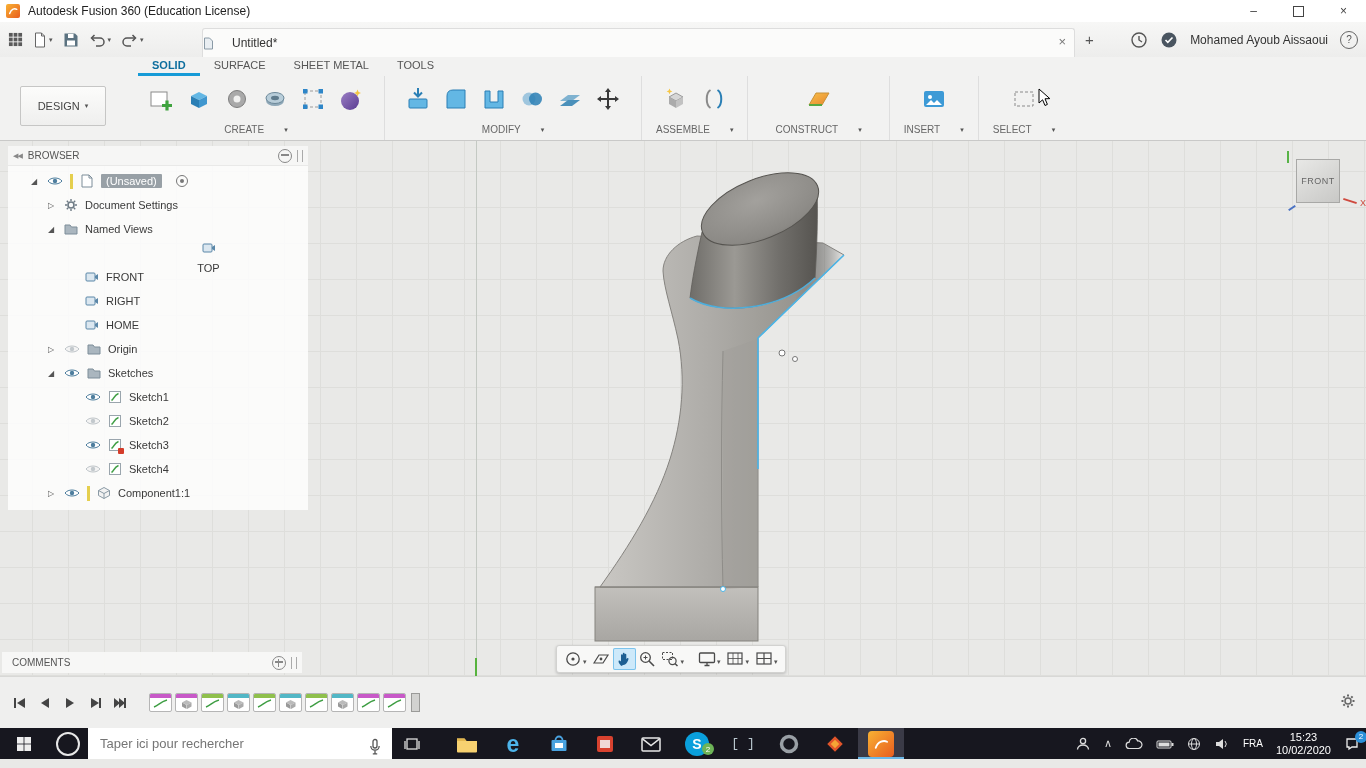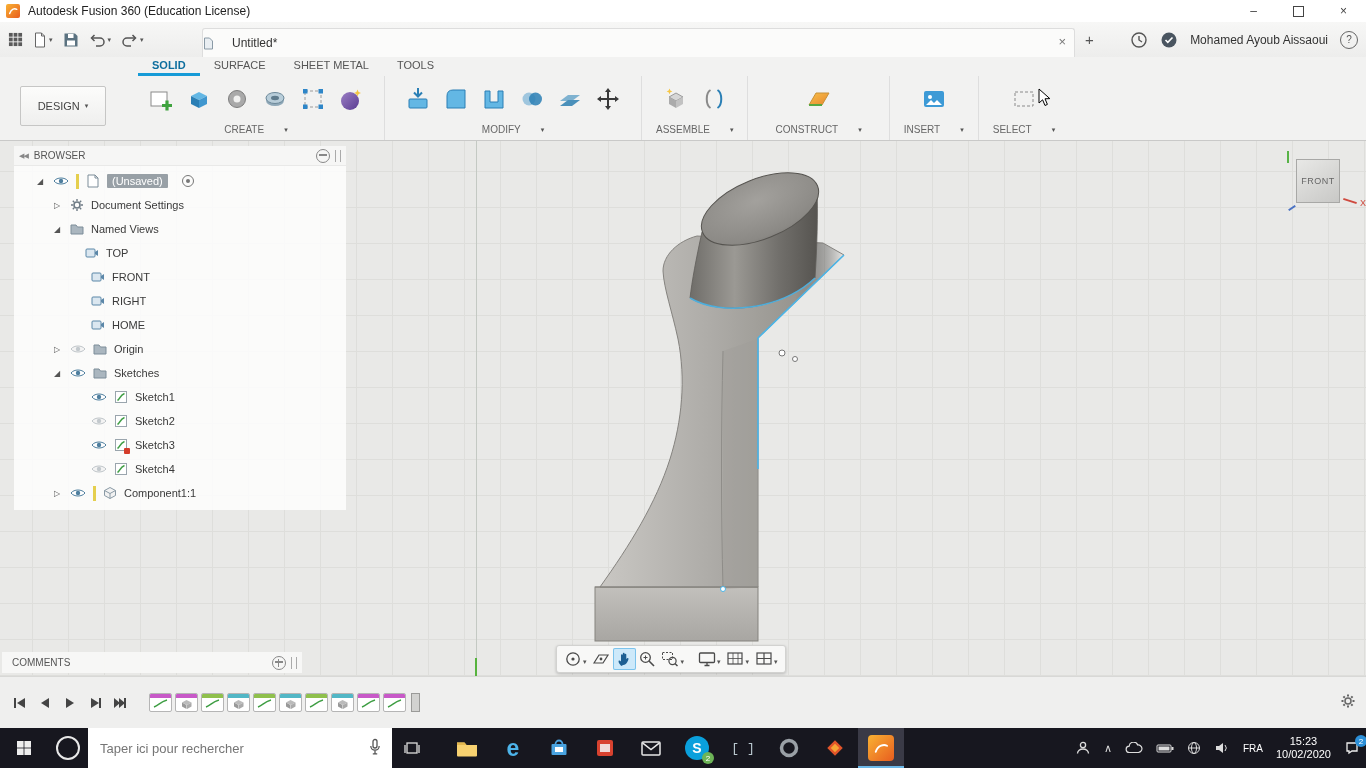--- a/index.html
+++ b/index.html
@@ -36,21 +36,21 @@
   .ticons{display:flex;gap:4px;margin-top:5px}
   .rbtn{width:34px;height:36px;display:flex;align-items:center;justify-content:center;border-radius:2px}
   .glabel{margin-top:auto;font-size:10px;color:#666;display:flex;gap:20px;align-items:center;white-space:nowrap}
   
   #main{position:absolute;left:0;top:141px;right:0;height:535px;background-color:#e9e9e7;
     background-image:linear-gradient(#dededb 1px,transparent 1px),linear-gradient(90deg,#dededb 1px,transparent 1px);
     background-size:36px 36px;background-position:-4px -6px;overflow:hidden}
   .axisline{position:absolute;left:476px;top:0;bottom:0;width:1px;background:#c4c9c3}
   .axistick{position:absolute;left:475px;bottom:0;width:2px;height:18px;background:#57b33e}
   
-  #browser-panel{position:absolute;left:14px;top:5px;width:332px;background:rgba(253,253,253,.88)}
+  #browser-panel{position:absolute;left:8px;top:5px;width:300px;background:rgba(253,253,253,.88)}
   .phead{height:19px;display:flex;align-items:center;background:rgba(246,246,245,.97);font-size:10px;color:#555;border-bottom:1px solid rgba(0,0,0,.05)}
   .collapse-ic{font-size:7px;color:#888;margin:0 6px 0 5px;letter-spacing:-1px}
   .pcirc{width:12px;height:12px;border:1px solid #888;border-radius:50%;position:relative;margin-left:auto;flex:none}
   .pcirc::after{content:'';position:absolute;left:2px;right:2px;top:4.5px;height:1.6px;background:#888}
   .pcirc.plus::before{content:'';position:absolute;top:2px;bottom:2px;left:4.5px;width:1.6px;background:#888}
   .grip{width:4px;height:12px;border-left:1px solid #aaa;border-right:1px solid #aaa;margin:0 5px;flex:none}
   #browser-tree{padding:3px 0 5px}
   .trow{display:flex;align-items:center;gap:7px;height:24px;box-sizing:border-box}
   .arrow{width:12px;text-align:center;font-size:8px;color:#555;flex:none}
   .eye{width:16px;height:12px;flex:none}
@@ -78,21 +78,21 @@
   .vc-z{position:absolute;left:-8px;bottom:-6px;width:8px;height:2px;background:#4a72c4;transform:rotate(-35deg)}
   
   #timeline{position:absolute;left:0;right:0;top:676px;height:52px;background:#efefee;border-top:1px solid #d8d8d6;display:flex;align-items:center;padding:0 10px;box-sizing:border-box}
   .pb{width:20px;height:20px;display:flex;align-items:center;justify-content:center;margin-right:5px}
   #timeline-features{display:flex;align-items:center;margin-left:14px}
   .feat{width:21px;height:17px;background:#fff;border:1px solid #b5b5b5;border-radius:2px;position:relative;margin-right:3px;overflow:hidden}
   .feat::before{content:'';position:absolute;left:0;right:0;top:0;height:4px;background:var(--c,#ccc)}
   .tl-cursor{width:7px;height:17px;background:#d2d2d0;border:1px solid #9a9a98;margin-left:2px}
   .tl-gear{position:absolute;right:10px;top:16px}
   
-  #taskbar{position:absolute;left:0;right:0;top:728px;height:40px;background:#17171f;display:flex;align-items:stretch;color:#eee}
+  #taskbar{position:absolute;left:0;right:0;top:728px;height:31px;background:#17171f;display:flex;align-items:stretch;color:#eee}
   .tb-cell{display:flex;align-items:center;justify-content:center}
   .tb-start{width:48px}
   .tb-cortana{width:40px}
   .cortana-ring{width:20px;height:20px;border:2px solid #e8e8e8;border-radius:50%}
   .tb-search{width:304px;background:#fff;position:relative;display:flex;align-items:center}
   .tb-search .stext{font-size:13px;color:#757575;margin-left:12px}
   .tb-search .mic{position:absolute;right:10px;top:10px}
   .tb-tview{width:40px}
   #taskbar-apps{display:flex;margin-left:12px}
   .tb-app{width:46px;display:flex;align-items:center;justify-content:center;position:relative}
@@ -501,21 +501,21 @@
         </div>
         <div class="trow" style="padding-left: 37px;">
           <span class="arrow">◢</span>
           <span class="ti">
             <svg width="14" height="14" viewBox="0 0 14 14">
               <path d="M1 3h5l1.5 2H13v7H1z" fill="#aab6bf" stroke="#7d8d99"></path>
             </svg>
           </span>
           <span class="tlabel">Named Views</span>
         </div>
-        <div class="trow" style="padding-left: 71px;">
+        <div class="trow" style="padding-left: 101px; flex-direction: column;">
           <span class="ti">
             <svg width="14" height="14" viewBox="0 0 14 14">
               <rect x="1" y="3" width="9" height="8" rx="1" fill="#dbe7f0" stroke="#5b87a8"></rect>
               <path d="M10 6l3-2v6l-3-2z" fill="#5b87a8"></path>
             </svg>
           </span>
           <span class="tlabel">TOP</span>
         </div>
         <div class="trow" style="padding-left: 77px;">
           <span class="ti">

